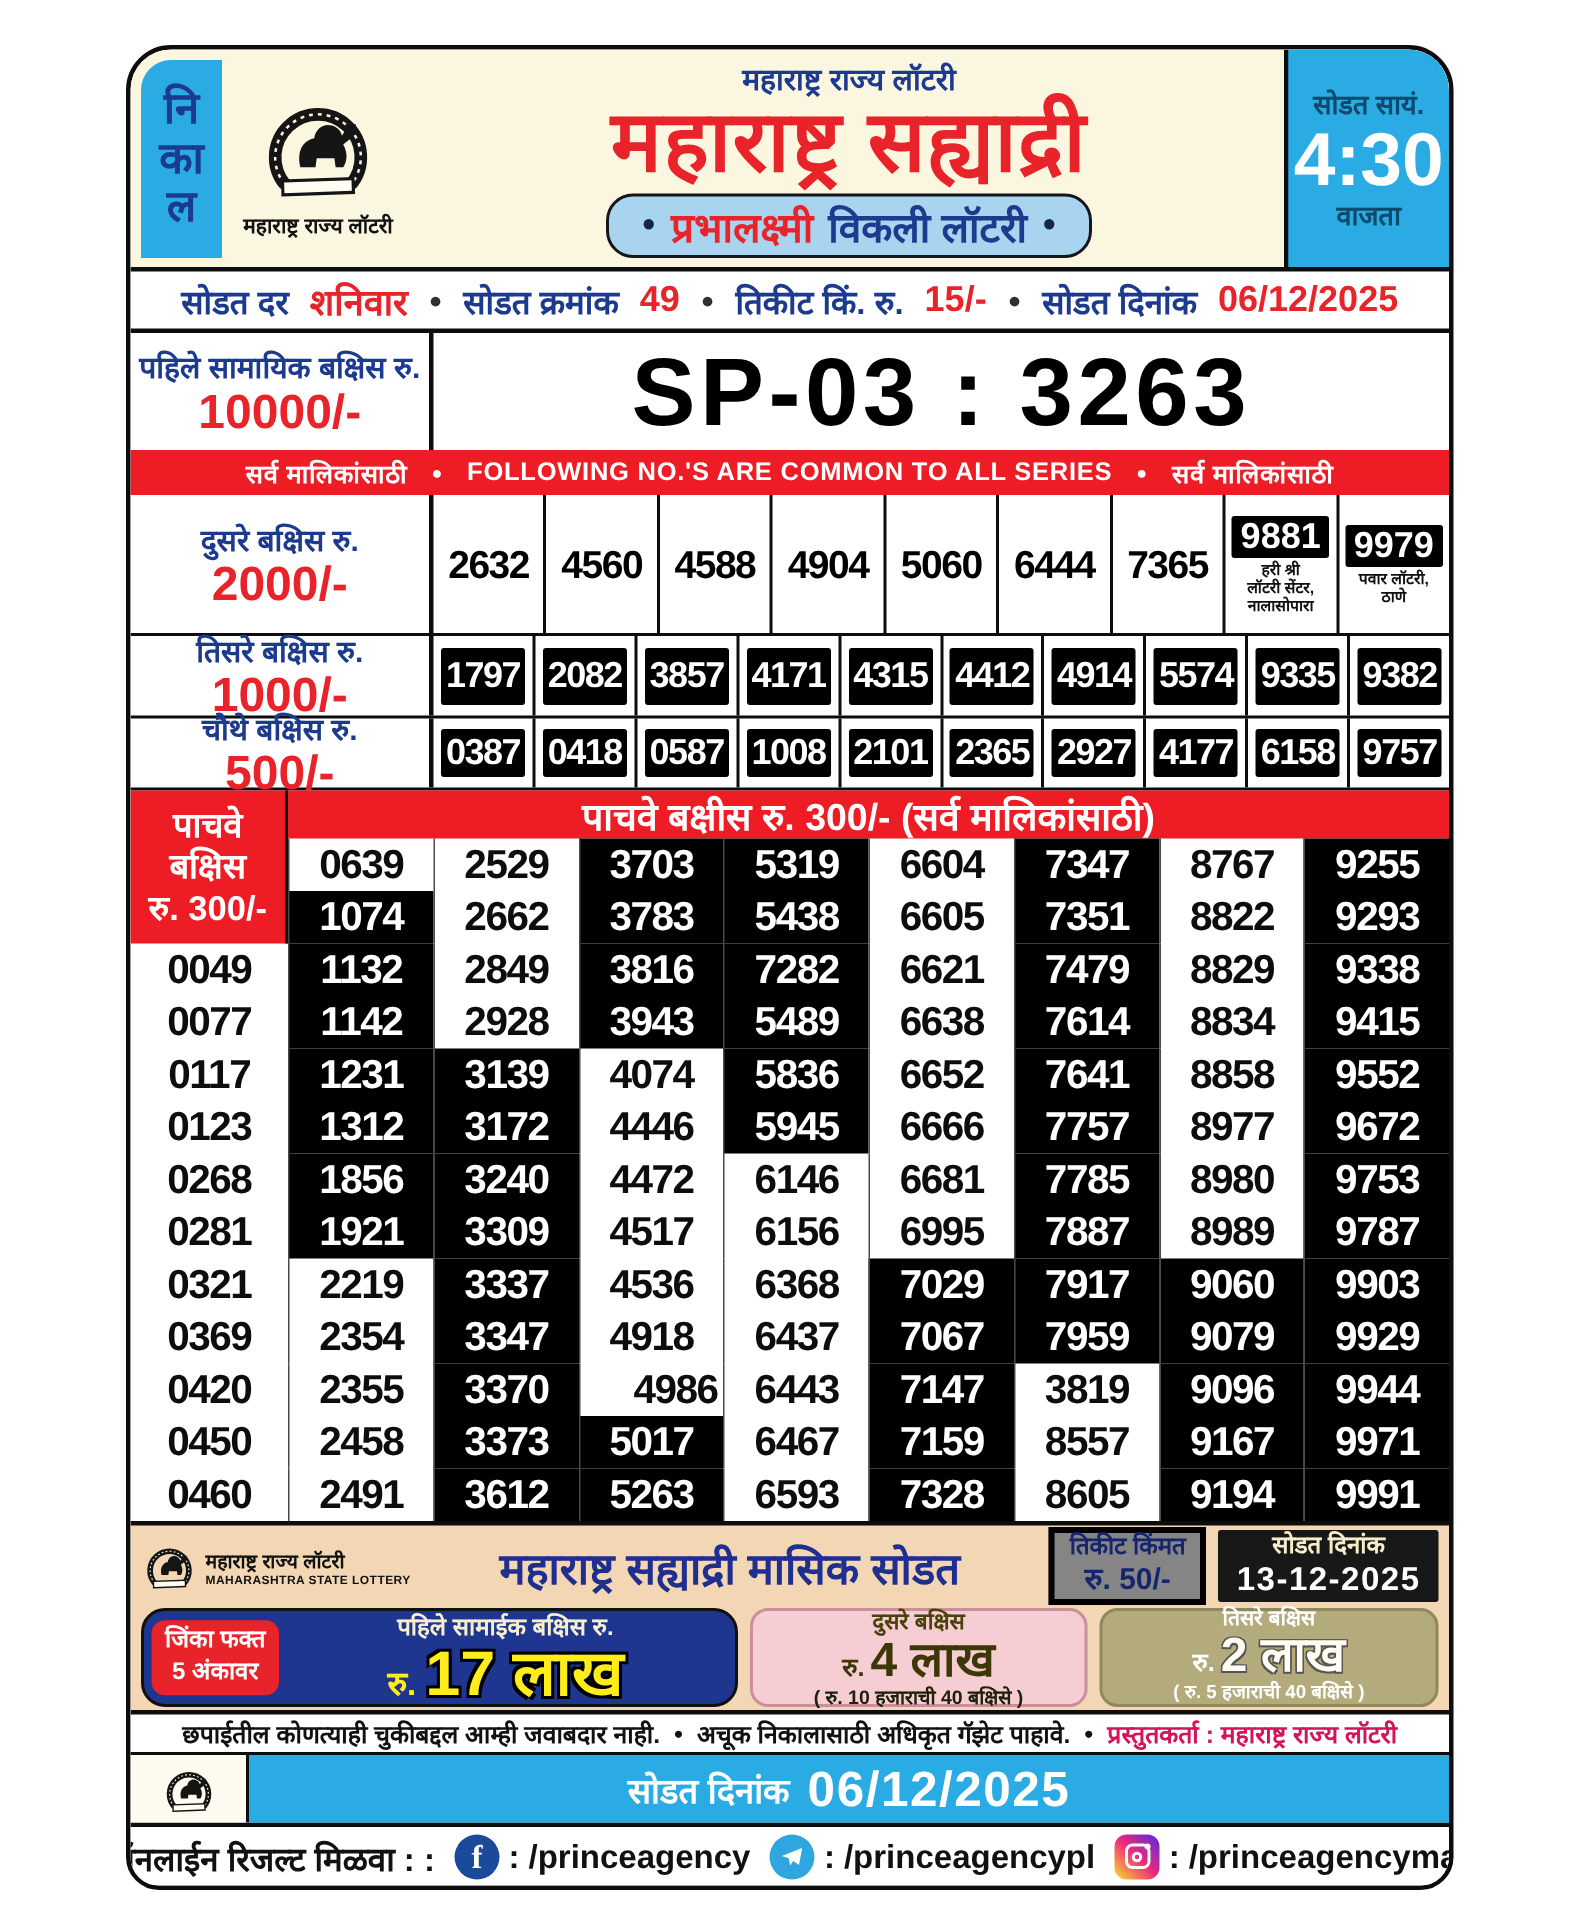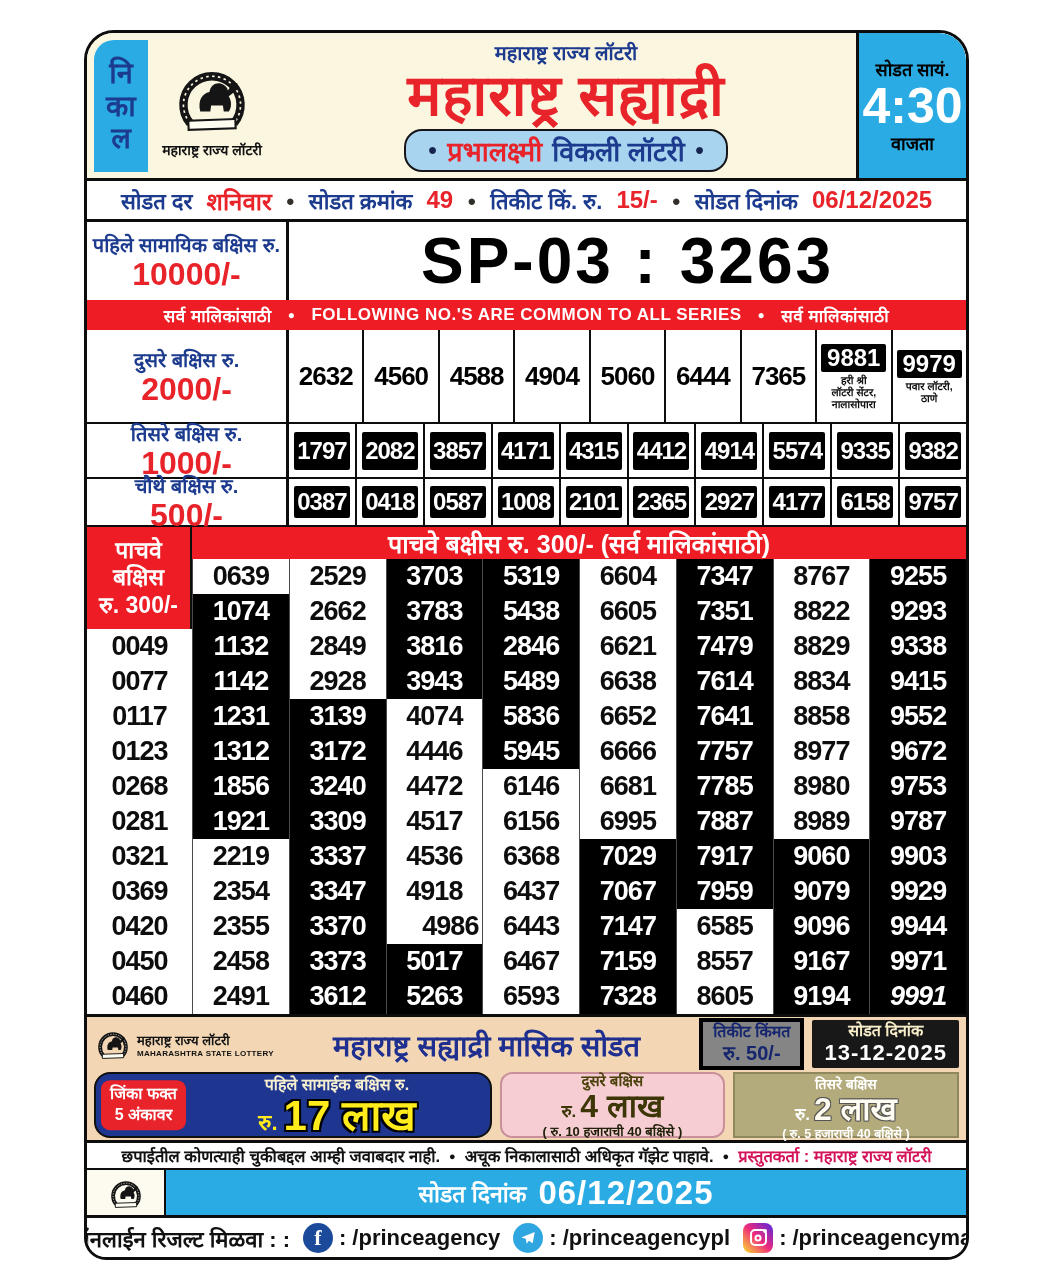--- a/index.html
+++ b/index.html
@@ -24,21 +24,21 @@
   .titleBlk{flex:1;display:flex;flex-direction:column;align-items:center;justify-content:center}
   .orgTop{color:var(--navy);font-size:20px;font-weight:800}
   .bigTitle{color:var(--red);font-size:57px;font-weight:900;line-height:1.05;white-space:nowrap;letter-spacing:1px}
   .pill{margin-top:3px;background:var(--pill);border:2px solid #15151a;border-radius:18px;
         padding:1px 22px;display:flex;align-items:center;gap:10px}
   .pill .pb{color:#15254f;font-size:16px}
   .pill .pr{color:var(--red);font-size:27px;font-weight:900}
   .pill .pl{color:var(--navy);font-size:27px;font-weight:900}
   .timeBox{width:110px;background:var(--sky);border-left:3px solid #0d0d0d;border-radius:0 26px 0 0;
            display:flex;flex-direction:column;align-items:center;justify-content:center}
-  .tTop,.tBot{color:#000000;font-size:18px;font-weight:800}
+  .tTop,.tBot{color:#0c4a6e;font-size:18px;font-weight:800}
   .tMain{color:#fff;font-size:50px;font-weight:900;line-height:1}
 
   
   .drawinfo{height:44px;border-top:3px solid #0d0d0d;border-bottom:3px solid #0d0d0d;background:#fff;
             display:flex;align-items:center;justify-content:center;gap:14px;white-space:nowrap}
   .di-label{color:var(--navy);font-size:22px;font-weight:800}
   .di-value{color:var(--red);font-size:24px;font-weight:900}
   .di-sep{color:#33302c;font-size:15px}
 
   
@@ -109,22 +109,22 @@
   .bpCur{color:var(--yellow);font-size:22px;font-weight:900}
   .bpBig{color:var(--yellow);font-size:42px;font-weight:900;line-height:1;white-space:nowrap;
          text-shadow:-2px -2px 0 #000,2px -2px 0 #000,-2px 2px 0 #000,2px 2px 0 #000}
   .pinkPromo{width:26%;background:var(--pink);border:2px solid #c9909a;border-radius:12px;
              display:flex;flex-direction:column;align-items:center;justify-content:center}
   .pkLabel{color:#4a420a;font-size:15px;font-weight:900;white-space:nowrap}
   .pkAmt{display:flex;align-items:baseline;gap:4px}
   .pkCur{color:#3d3708;font-size:17px;font-weight:900}
   .pkBig{color:#3d3708;font-size:32px;font-weight:900;line-height:1;white-space:nowrap}
   .pkNote{color:#21210a;font-size:13px;font-weight:800;white-space:nowrap}
-  .olivePromo{flex:1;background:var(--olive);border:2px solid #8f885c;border-radius:0;
-              display:flex;flex-direction:column;align-items:center;justify-content:flex-start}
+  .olivePromo{flex:1;background:var(--olive);border:2px solid #8f885c;border-radius:12px;
+              display:flex;flex-direction:column;align-items:center;justify-content:flex-end}
   .olLabel{color:#fff;font-size:14px;font-weight:900;white-space:nowrap}
   .olAmt{display:flex;align-items:baseline;gap:4px}
   .olCur{color:#fff;font-size:17px;font-weight:900}
   .olBig{color:#fffdf2;font-size:32px;font-weight:900;line-height:1;white-space:nowrap;
          text-shadow:-1px -1px 0 #555,1px -1px 0 #555,-1px 1px 0 #555,1px 1px 0 #555}
   .olNote{color:#fff;font-size:12.5px;font-weight:800;white-space:nowrap}
 
   
   .disc{height:28px;background:#fff;border-top:3px solid #0d0d0d;display:flex;align-items:center;justify-content:center;gap:9px;white-space:nowrap}
   .disc .d1,.disc .d2{color:#111;font-size:16.5px;font-weight:800}
@@ -370,21 +370,21 @@
         <div class="fcell black" style="grid-area: 3 / 4; border-left: 1px solid rgb(74, 74, 74);">3783</div>
         <div class="fcell black" style="grid-area: 3 / 5; border-left: 1px solid rgb(74, 74, 74);">5438</div>
         <div class="fcell" style="grid-area: 3 / 6; border-left: 1px solid rgb(74, 74, 74);">6605</div>
         <div class="fcell black" style="grid-area: 3 / 7; border-left: 1px solid rgb(74, 74, 74);">7351</div>
         <div class="fcell" style="grid-area: 3 / 8; border-left: 1px solid rgb(74, 74, 74);">8822</div>
         <div class="fcell black" style="grid-area: 3 / 9; border-left: 1px solid rgb(74, 74, 74);">9293</div>
         <div class="fcell" style="grid-area: 4 / 1;">0049</div>
         <div class="fcell black" style="grid-area: 4 / 2; border-left: 1px solid rgb(74, 74, 74);">1132</div>
         <div class="fcell" style="grid-area: 4 / 3; border-left: 1px solid rgb(74, 74, 74);">2849</div>
         <div class="fcell black" style="grid-area: 4 / 4; border-left: 1px solid rgb(74, 74, 74);">3816</div>
-        <div class="fcell black" style="grid-area: 4 / 5; border-left: 1px solid rgb(74, 74, 74);">2846</div>
+        <div class="fcell black" style="grid-area: 4 / 5; border-left: 1px solid rgb(74, 74, 74);">7282</div>
         <div class="fcell" style="grid-area: 4 / 6; border-left: 1px solid rgb(74, 74, 74);">6621</div>
         <div class="fcell black" style="grid-area: 4 / 7; border-left: 1px solid rgb(74, 74, 74);">7479</div>
         <div class="fcell" style="grid-area: 4 / 8; border-left: 1px solid rgb(74, 74, 74);">8829</div>
         <div class="fcell black" style="grid-area: 4 / 9; border-left: 1px solid rgb(74, 74, 74);">9338</div>
         <div class="fcell" style="grid-area: 5 / 1;">0077</div>
         <div class="fcell black" style="grid-area: 5 / 2; border-left: 1px solid rgb(74, 74, 74);">1142</div>
         <div class="fcell" style="grid-area: 5 / 3; border-left: 1px solid rgb(74, 74, 74);">2928</div>
         <div class="fcell black" style="grid-area: 5 / 4; border-left: 1px solid rgb(74, 74, 74);">3943</div>
         <div class="fcell black" style="grid-area: 5 / 5; border-left: 1px solid rgb(74, 74, 74);">5489</div>
         <div class="fcell" style="grid-area: 5 / 6; border-left: 1px solid rgb(74, 74, 74);">6638</div>
@@ -444,41 +444,41 @@
         <div class="fcell black" style="grid-area: 11 / 6; border-left: 1px solid rgb(74, 74, 74);">7067</div>
         <div class="fcell black" style="grid-area: 11 / 7; border-left: 1px solid rgb(74, 74, 74);">7959</div>
         <div class="fcell black" style="grid-area: 11 / 8; border-left: 1px solid rgb(74, 74, 74);">9079</div>
         <div class="fcell black" style="grid-area: 11 / 9; border-left: 1px solid rgb(74, 74, 74);">9929</div>
         <div class="fcell" style="grid-area: 12 / 1;">0420</div>
         <div class="fcell" style="grid-area: 12 / 2; border-left: 1px solid rgb(74, 74, 74);">2355</div>
         <div class="fcell black" style="grid-area: 12 / 3; border-left: 1px solid rgb(74, 74, 74);">3370</div>
         <div class="fcell" style="grid-area: 12 / 4; border-left: 1px solid rgb(74, 74, 74); padding-left: 32px;">4986</div>
         <div class="fcell" style="grid-area: 12 / 5; border-left: 1px solid rgb(74, 74, 74);">6443</div>
         <div class="fcell black" style="grid-area: 12 / 6; border-left: 1px solid rgb(74, 74, 74);">7147</div>
-        <div class="fcell" style="grid-area: 12 / 7; border-left: 1px solid rgb(74, 74, 74);">6585</div>
+        <div class="fcell" style="grid-area: 12 / 7; border-left: 1px solid rgb(74, 74, 74);">3819</div>
         <div class="fcell black" style="grid-area: 12 / 8; border-left: 1px solid rgb(74, 74, 74);">9096</div>
         <div class="fcell black" style="grid-area: 12 / 9; border-left: 1px solid rgb(74, 74, 74);">9944</div>
         <div class="fcell" style="grid-area: 13 / 1;">0450</div>
         <div class="fcell" style="grid-area: 13 / 2; border-left: 1px solid rgb(74, 74, 74);">2458</div>
         <div class="fcell black" style="grid-area: 13 / 3; border-left: 1px solid rgb(74, 74, 74);">3373</div>
         <div class="fcell black" style="grid-area: 13 / 4; border-left: 1px solid rgb(74, 74, 74);">5017</div>
         <div class="fcell" style="grid-area: 13 / 5; border-left: 1px solid rgb(74, 74, 74);">6467</div>
         <div class="fcell black" style="grid-area: 13 / 6; border-left: 1px solid rgb(74, 74, 74);">7159</div>
         <div class="fcell" style="grid-area: 13 / 7; border-left: 1px solid rgb(74, 74, 74);">8557</div>
         <div class="fcell black" style="grid-area: 13 / 8; border-left: 1px solid rgb(74, 74, 74);">9167</div>
         <div class="fcell black" style="grid-area: 13 / 9; border-left: 1px solid rgb(74, 74, 74);">9971</div>
         <div class="fcell" style="grid-area: 14 / 1;">0460</div>
         <div class="fcell" style="grid-area: 14 / 2; border-left: 1px solid rgb(74, 74, 74);">2491</div>
         <div class="fcell black" style="grid-area: 14 / 3; border-left: 1px solid rgb(74, 74, 74);">3612</div>
         <div class="fcell black" style="grid-area: 14 / 4; border-left: 1px solid rgb(74, 74, 74);">5263</div>
         <div class="fcell" style="grid-area: 14 / 5; border-left: 1px solid rgb(74, 74, 74);">6593</div>
         <div class="fcell black" style="grid-area: 14 / 6; border-left: 1px solid rgb(74, 74, 74);">7328</div>
         <div class="fcell" style="grid-area: 14 / 7; border-left: 1px solid rgb(74, 74, 74);">8605</div>
         <div class="fcell black" style="grid-area: 14 / 8; border-left: 1px solid rgb(74, 74, 74);">9194</div>
-        <div class="fcell black" style="grid-area: 14 / 9; border-left: 1px solid rgb(74, 74, 74); font-style: italic;">9991</div>
+        <div class="fcell black" style="grid-area: 14 / 9; border-left: 1px solid rgb(74, 74, 74);">9991</div>
       </div>
 
     <div class="promo">
       <div class="prA">
         <div class="prLogo">
           <span class="emblem-slot small">
               <svg viewBox="0 0 100 100" xmlns="http://www.w3.org/2000/svg">
     <path d="M24 80 A 34 34 0 1 1 76 80" fill="none" stroke="#151515" stroke-width="10"></path>
     <path d="M24 80 A 34 34 0 1 1 76 80" fill="none" stroke="#fbf6e0" stroke-width="2" stroke-dasharray="3 4"></path>
     <path d="M36 66 C33 53 38 45 47 43 C48 35 55 31 61 33 C65 34 68 37 69 41 C72 36 76 32 80 32 C81 36 79 41 75 44 L70 48 C74 55 73 62 70 66 L64 66 L63 59 L49 59 L48 66 Z" fill="#151515"></path>

